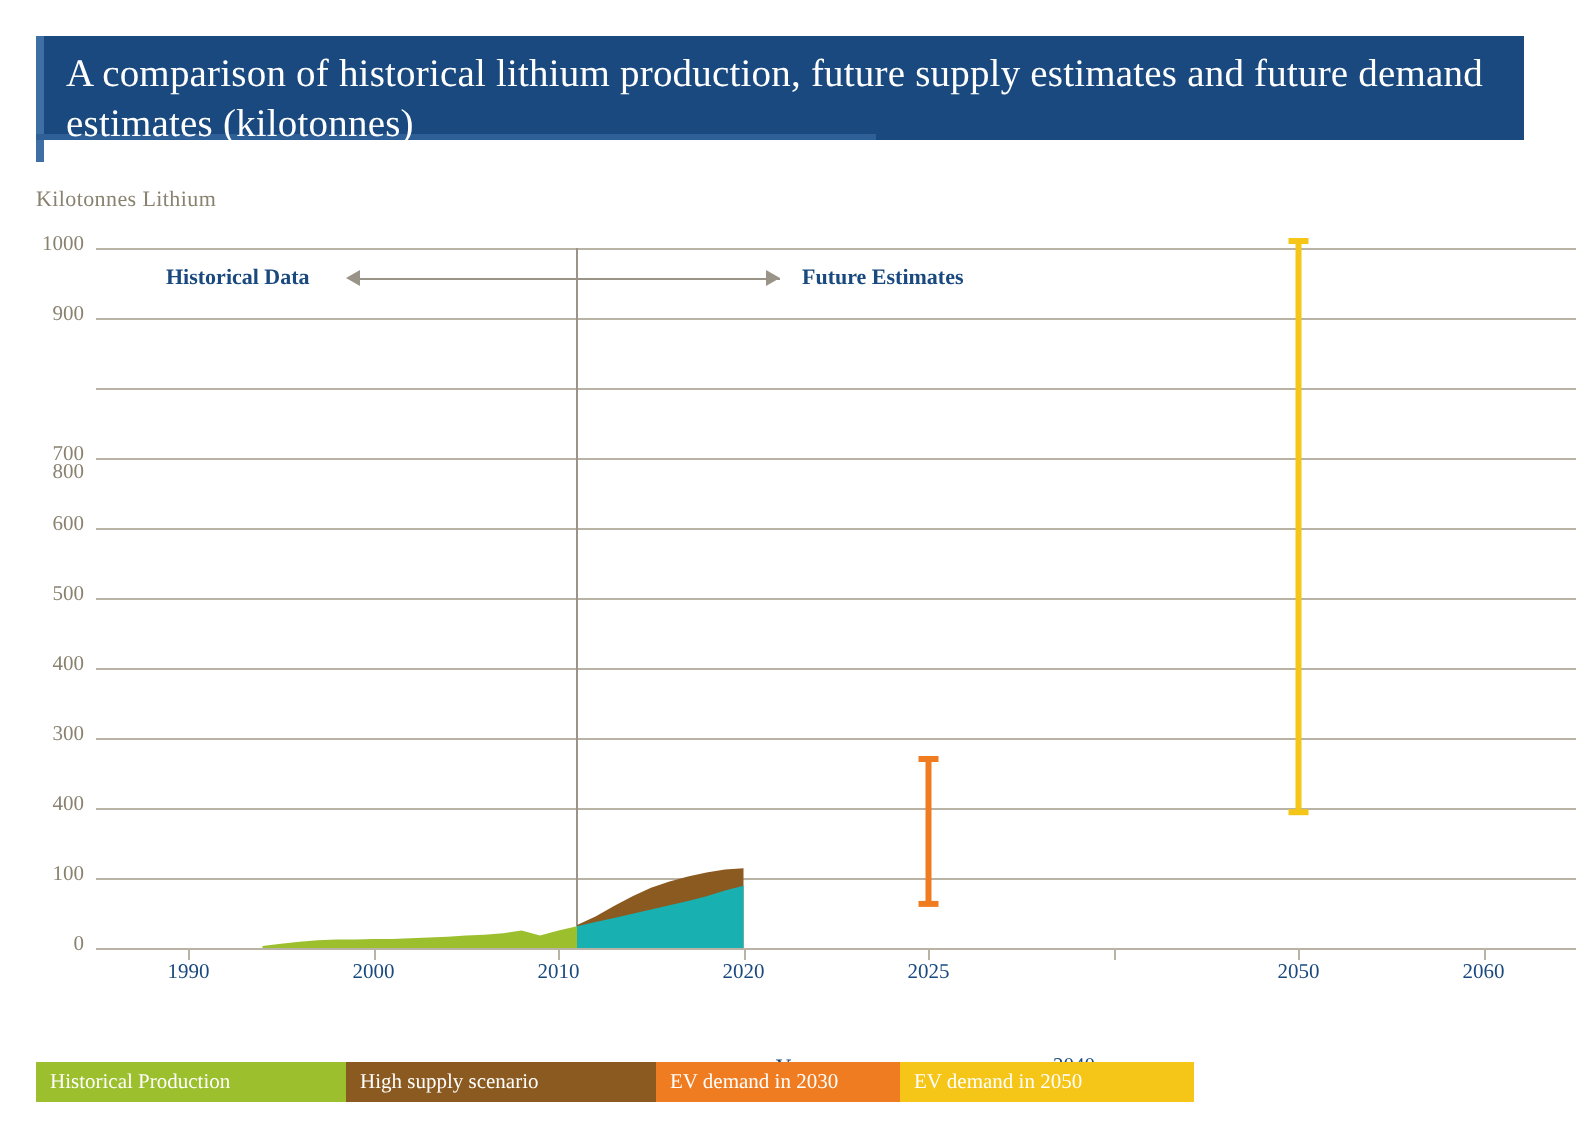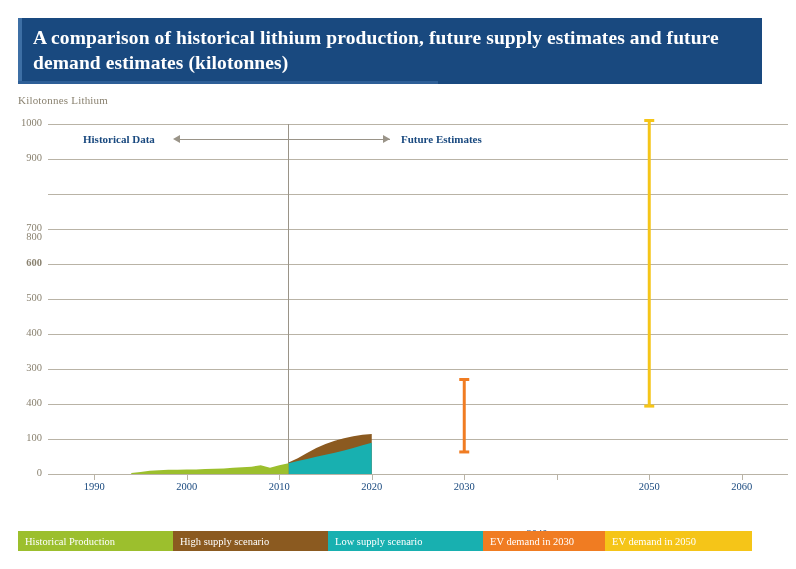--- a/index.html
+++ b/index.html
@@ -20,24 +20,23 @@
     height: 569px;
     background: #ffffff;
   }
 
   
   .title-wrap {
     position: absolute;
     left: 18px;
     top: 18px;
     width: 744px;
-    height: 66px;
+    height: 52px;
     background: #19497F;
     box-sizing: border-box;
-    font-weight: bold;
   }
   .title-accent {
     position: absolute;
     left: 0;
     top: 0;
     width: 4px;
     height: 63px;
     background: #3D6FA5;
   }
   .title-accent-b {
@@ -222,39 +221,39 @@
       <div class="ytick" style="top: 432px;">100</div>
       <div class="gridline" style="top: 404px;"></div>
       <div class="ytick" style="top: 397px;">400</div>
       <div class="gridline" style="top: 369px;"></div>
       <div class="ytick" style="top: 362px;">300</div>
       <div class="gridline" style="top: 334px;"></div>
       <div class="ytick" style="top: 327px;">400</div>
       <div class="gridline" style="top: 299px;"></div>
       <div class="ytick" style="top: 292px;">500</div>
       <div class="gridline" style="top: 264px;"></div>
-      <div class="ytick" style="top: 257px; font-weight: bold;">600</div>
+      <div class="ytick" style="top: 257px;">600</div>
       <div class="gridline" style="top: 229px;"></div>
       <div class="ytick" style="top: 222px;">700</div>
       <div class="gridline" style="top: 194px;"></div>
       <div class="ytick" style="top: 187px; margin-top: 44px;">800</div>
       <div class="gridline" style="top: 159px;"></div>
       <div class="ytick" style="top: 152px;">900</div>
       <div class="gridline" style="top: 124px;"></div>
       <div class="ytick" style="top: 117px;">1000</div>
       <div class="xtickmark" style="left: 94.25px;"></div>
       <div class="xtick" style="left: 64.25px;">1990</div>
       <div class="xtickmark" style="left: 186.75px;"></div>
       <div class="xtick" style="left: 156.75px;">2000</div>
       <div class="xtickmark" style="left: 279.25px;"></div>
       <div class="xtick" style="left: 249.25px;">2010</div>
       <div class="xtickmark" style="left: 371.75px;"></div>
       <div class="xtick" style="left: 341.75px;">2020</div>
       <div class="xtickmark" style="left: 464.25px;"></div>
-      <div class="xtick" style="left: 434.25px;">2030</div>
+      <div class="xtick" style="left: 434.25px;">2025</div>
       <div class="xtickmark" style="left: 556.75px;"></div>
       <div class="xtick" style="left: 507px; margin-top: 47px;">2040</div>
       <div class="xtickmark" style="left: 649.25px;"></div>
       <div class="xtick" style="left: 619.25px;">2050</div>
       <div class="xtickmark" style="left: 741.75px;"></div>
       <div class="xtick" style="left: 711.75px;">2060</div>
     </div>
 
   <div class="divider"></div>
   <div class="anno anno-hist">Historical Data</div>
@@ -277,18 +276,17 @@
         <line x1="644.25" x2="654.25" y1="406.1" y2="406.1" stroke="#F5C518" stroke-width="3"></line>
         <line x1="644.25" x2="654.25" y1="120.5" y2="120.5" stroke="#F5C518" stroke-width="3"></line>
       </g>
     </svg>
 
   <div class="xlabel">Year</div>
 
   <div class="legend" id="legend">
       <div class="legend-item" style="background: rgb(156, 191, 45); width: 155px;">Historical Production</div>
       <div class="legend-item" style="background: rgb(139, 90, 32); width: 155px;">High supply scenario</div>
-      <div class="legend-item" style="background: rgb(24, 176, 176); width: 155px;">Low supply scenario</div>
       <div class="legend-item" style="background: rgb(240, 124, 34); width: 122px;">EV demand in 2030</div>
       <div class="legend-item" style="background: rgb(245, 197, 24); width: 147px;">EV demand in 2050</div>
     </div>
 
 </div>
 
 </body></html>

